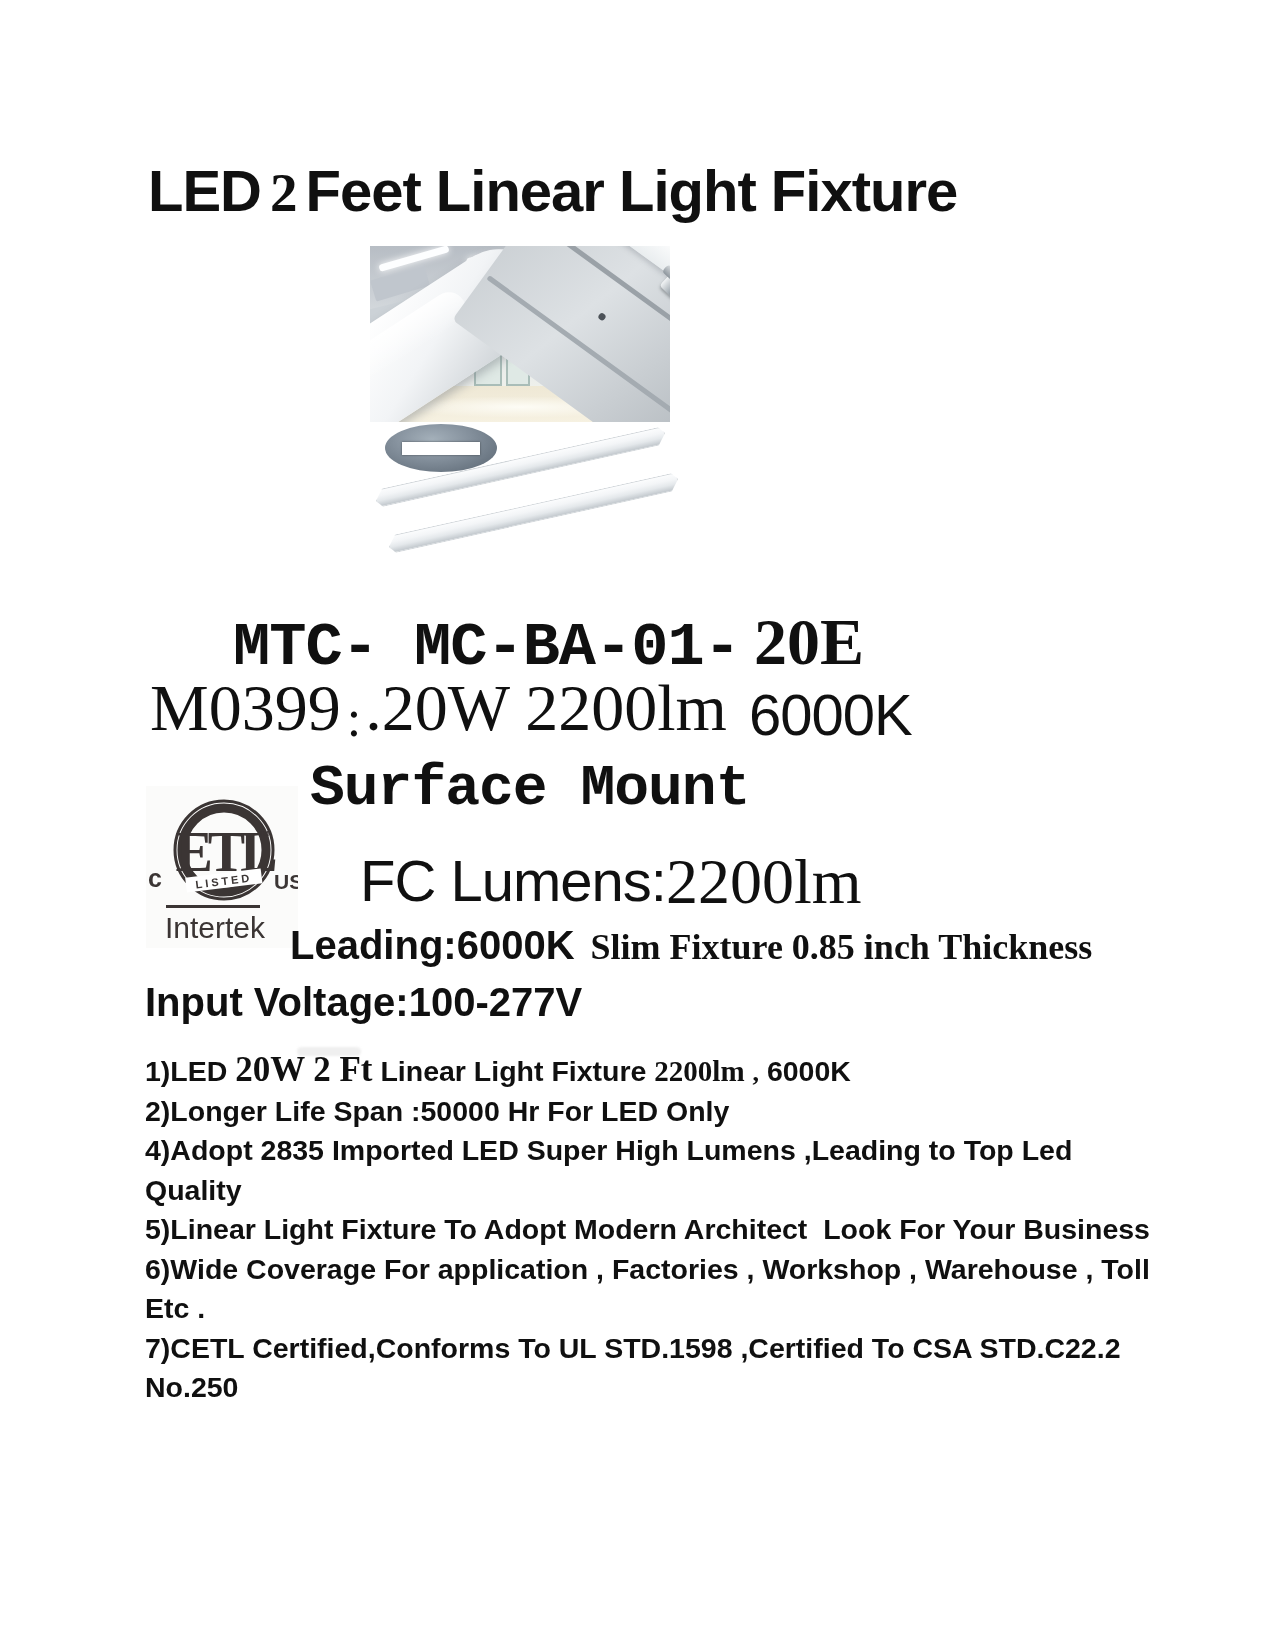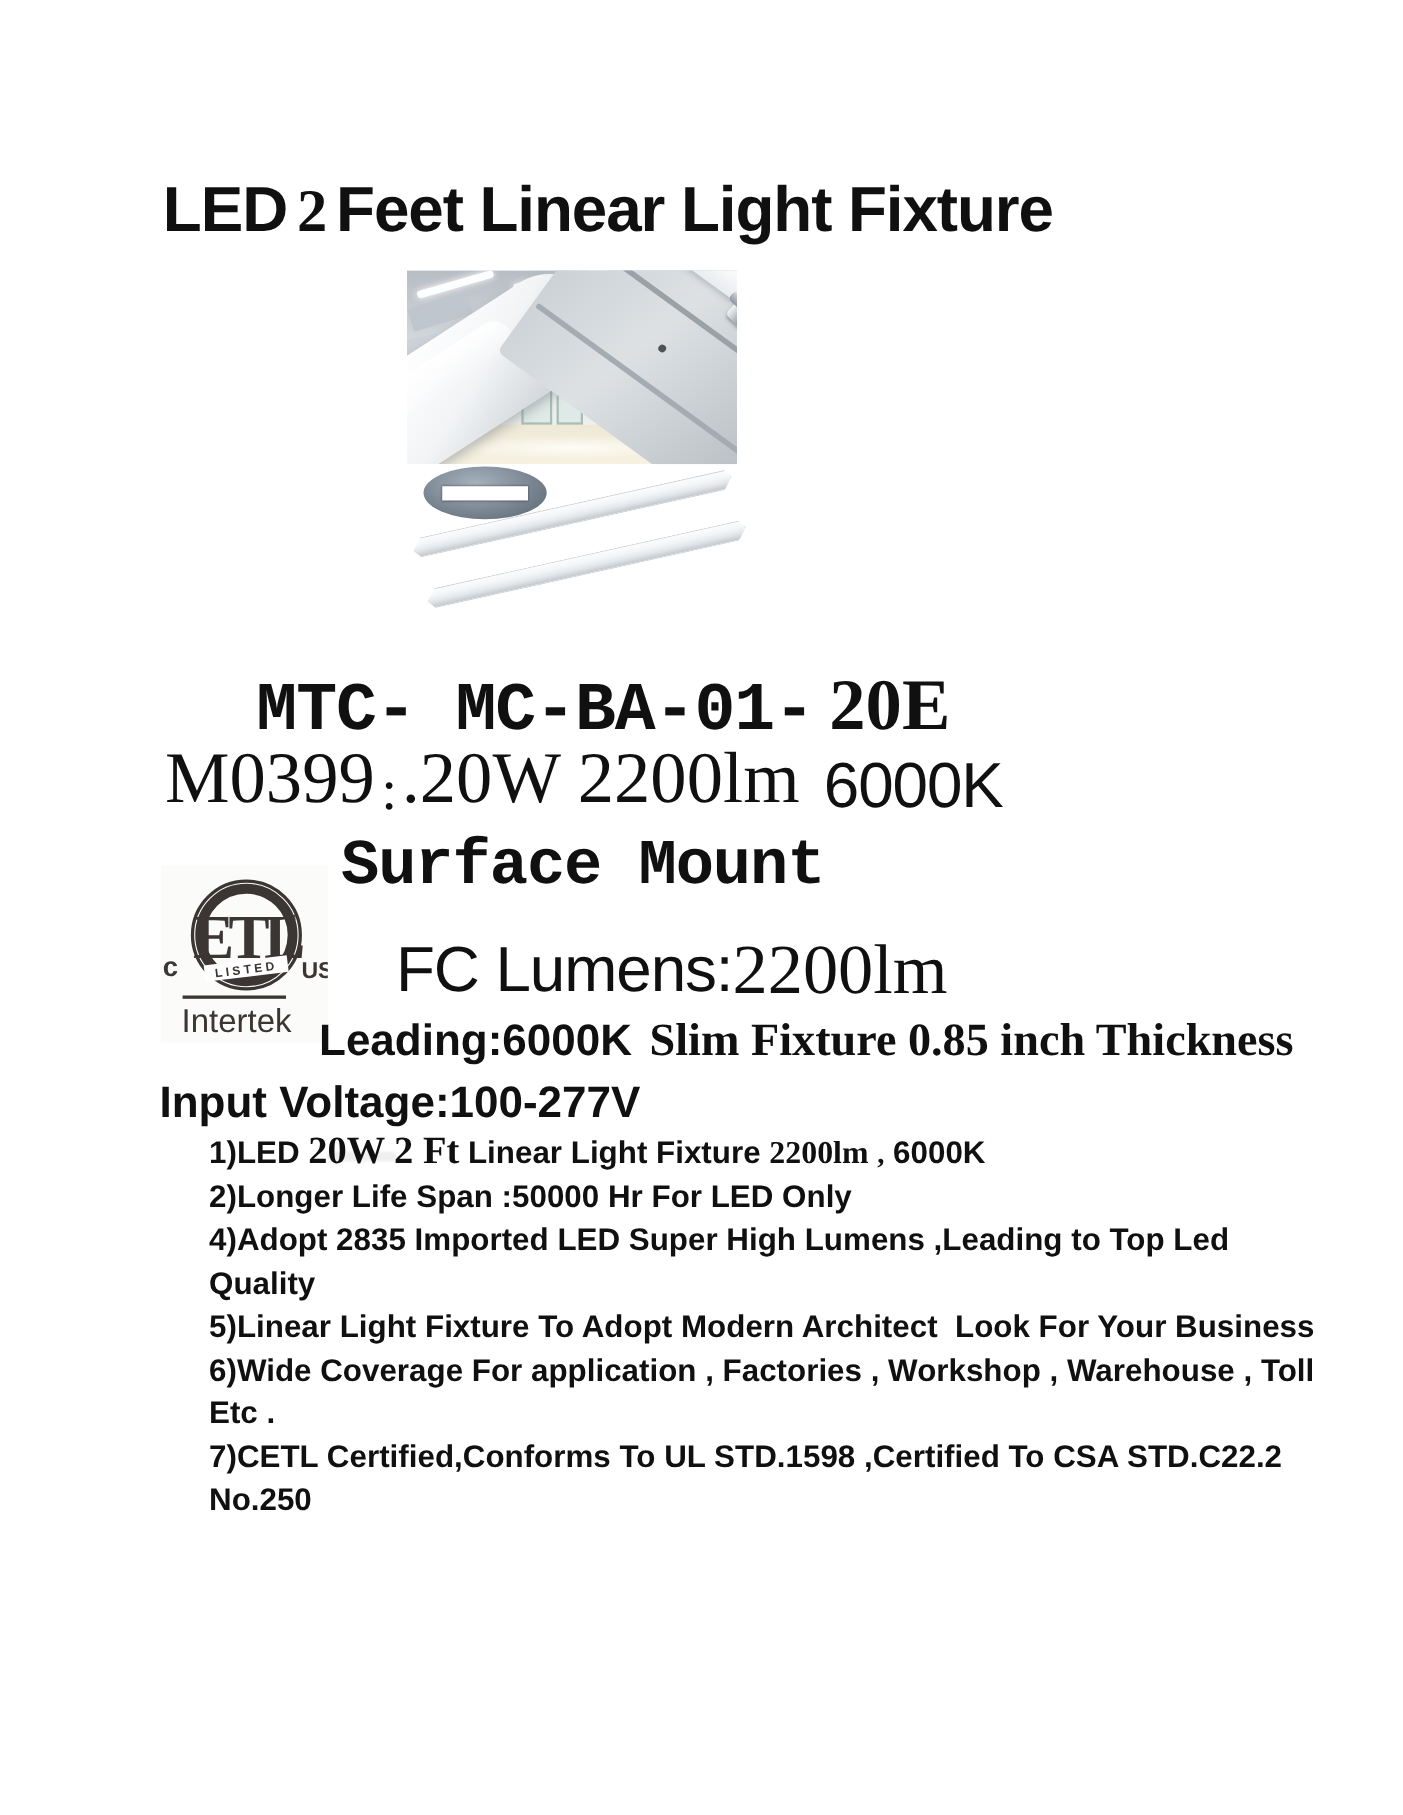--- a/index.html
+++ b/index.html
@@ -79,25 +79,25 @@
   .etl{position:absolute;left:146px;top:786px;width:152px;height:162px;}
   .etl svg{display:block;}
 
   
   .mount{position:absolute;left:310px;top:760px;font-size:58px;font-weight:700;line-height:1;letter-spacing:-1px;white-space:nowrap;font-family:Liberation Mono, monospace;}
   .lumens{position:absolute;left:360px;top:848px;line-height:1;font-weight:400;white-space:nowrap;}
   .lumens .l-sans{font-size:58px;letter-spacing:-1px;}
   .lumens .l-serif{font-family:"Liberation Serif",serif;font-size:64px;position:relative;top:2px;}
   .kelvin{position:absolute;left:290px;top:925px;line-height:1;font-weight:700;white-space:nowrap;}
   .kelvin .k-sans{font-size:40px;}
-  .kelvin .k-serif{font-family:"Liberation Serif",serif;font-size:42px;margin-left:16px;}
+  .kelvin .k-serif{font-family:"Liberation Serif",serif;font-size:36px;margin-left:16px;}
   .voltage{position:absolute;left:145px;top:982px;font-size:40px;font-weight:700;line-height:1;white-space:nowrap;}
 
   
-  .features{position:absolute;left:145px;top:1028px;width:1015px;margin-left:45px;}
+  .features{position:absolute;left:145px;top:1052px;width:1015px;}
   .feature-line{white-space:pre-wrap;line-height:35.5px;font-weight:700;}
   .sg-sans{font-family:"Liberation Sans",sans-serif;font-size:28.5px;}
   .sg-serif-lg{font-family:"Liberation Serif",serif;font-size:35px;}
   .sg-serif-sm{font-family:"Liberation Serif",serif;font-size:29px;}
   .sg-tick{font-family:"Liberation Serif",serif;font-size:26px;}
 
   .ghost{position:absolute;left:297px;top:1047px;width:64px;height:9px;border-radius:5px;background:#dcdcdc;opacity:.45;filter:blur(1px);}
 </style>
 </head>
 <body>

